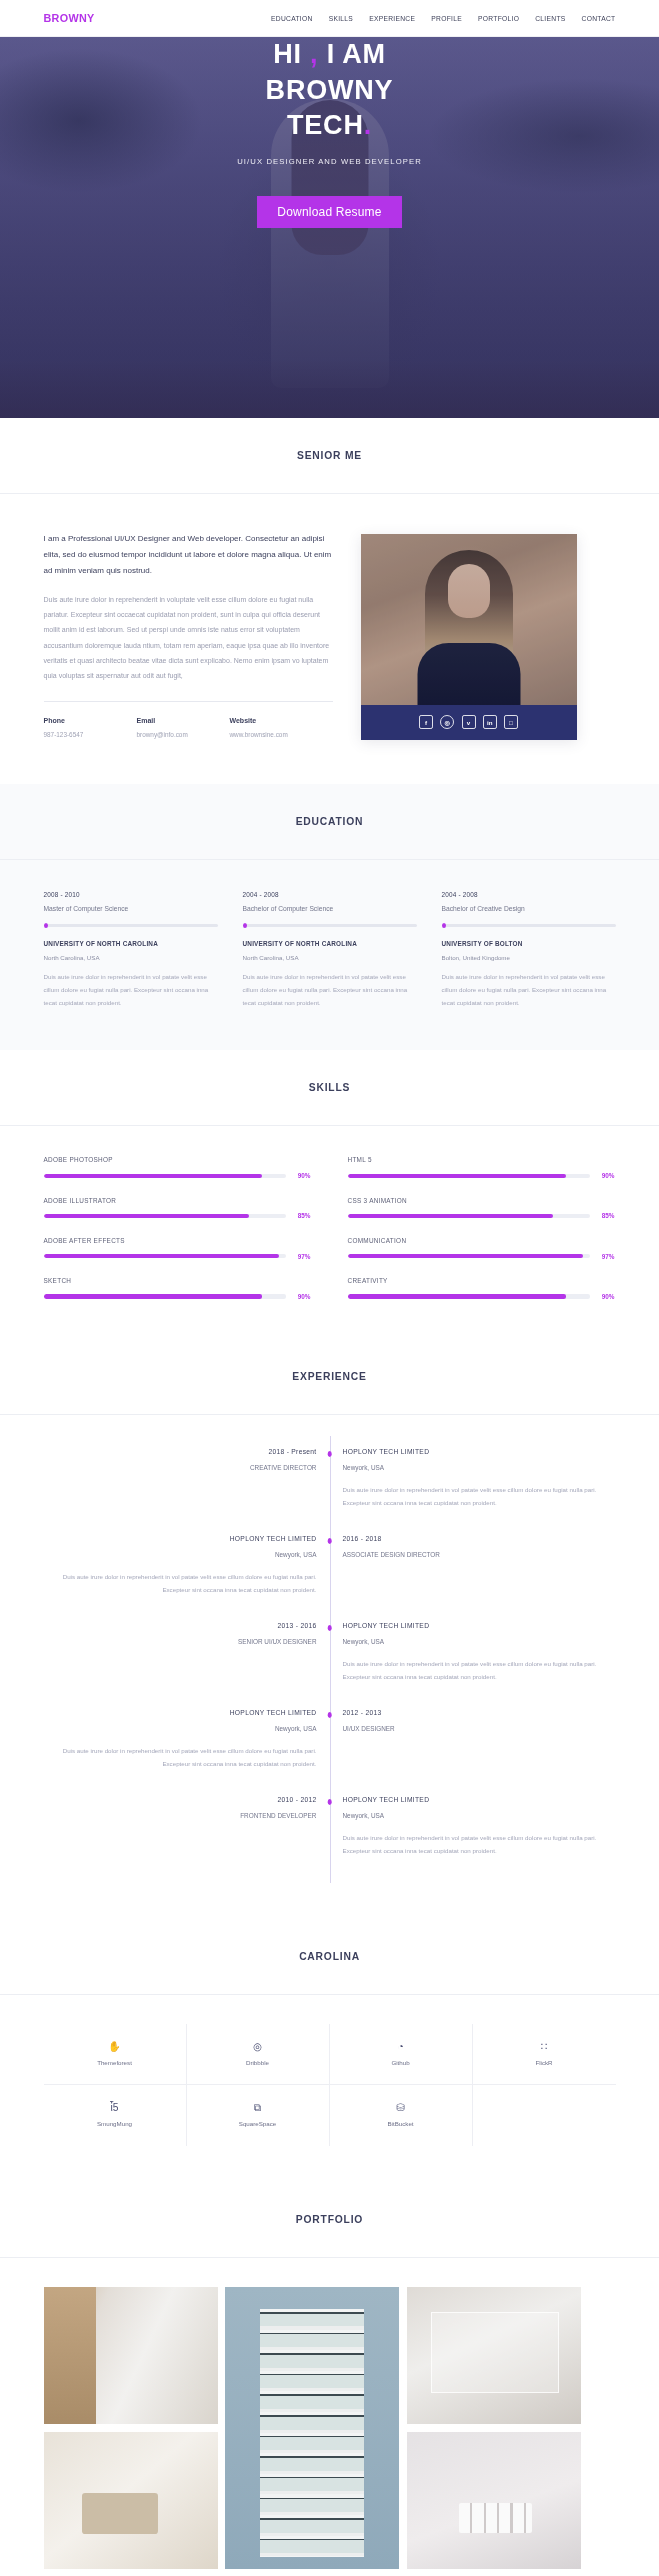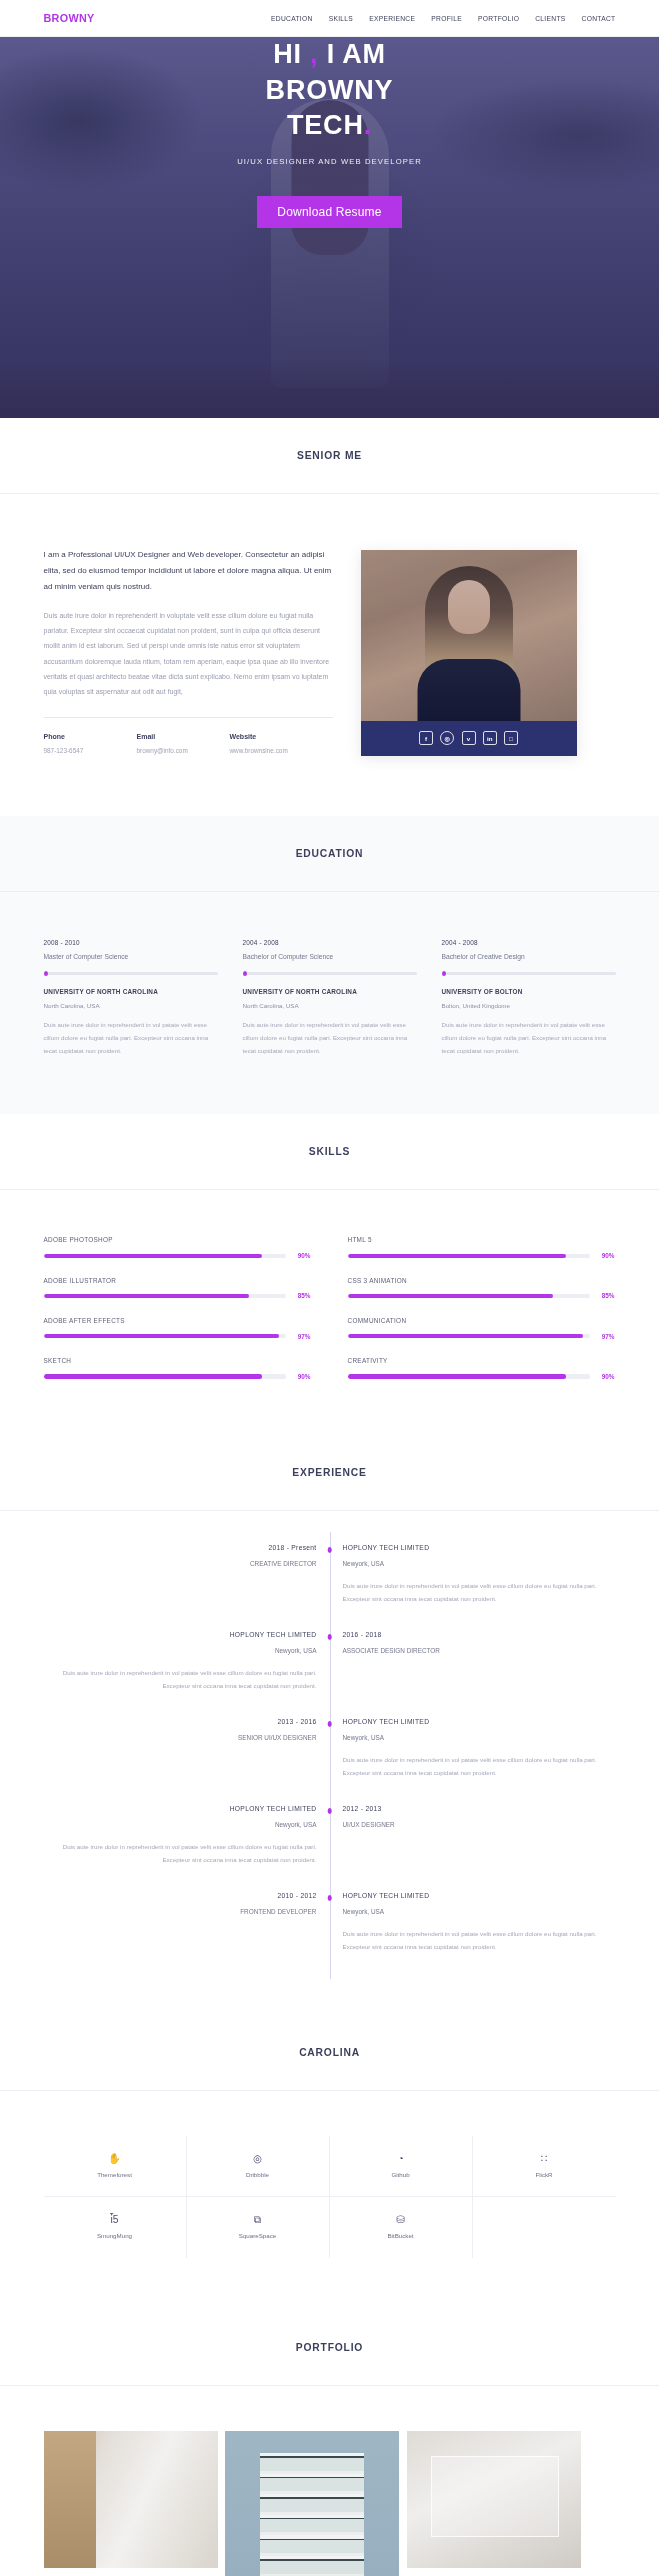--- a/index.html
+++ b/index.html
@@ -1,17 +1,17 @@
 <!DOCTYPE html>
 <html style="font-size:8.2px"><head>
 <meta charset="utf-8">
 <style>
   *{box-sizing:border-box;margin:0;padding:0}
   body{width:659px;font-family:"Liberation Sans",sans-serif;background:#fff;color:#3b3f5c;-webkit-font-smoothing:antialiased}
-  .wrap{width:572px;margin:16px auto}
+  .wrap{width:572px;margin:0 auto}
 
   
   .nav{height:37px;background:#fff;display:flex;align-items:center;border-bottom:0.5px solid #f0f0f4}
   .nav-inner{width:572px;margin:0 auto;display:flex;align-items:center;justify-content:space-between}
   .logo{font-size:10.8px;font-weight:bold;color:#b434e8;letter-spacing:0.3px}
   .nav-links{display:flex;gap:16px;align-items:center}
   .nav-links a{font-size:6.7px;letter-spacing:0.3px;color:#3d4059;text-decoration:none;font-weight:500}
 
   
   .hero{position:relative;height:381px;overflow:hidden;display:flex;justify-content:center;

